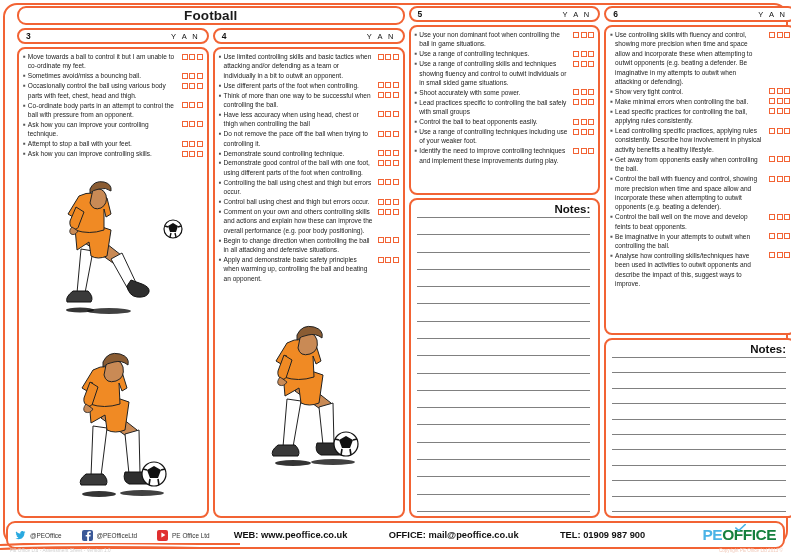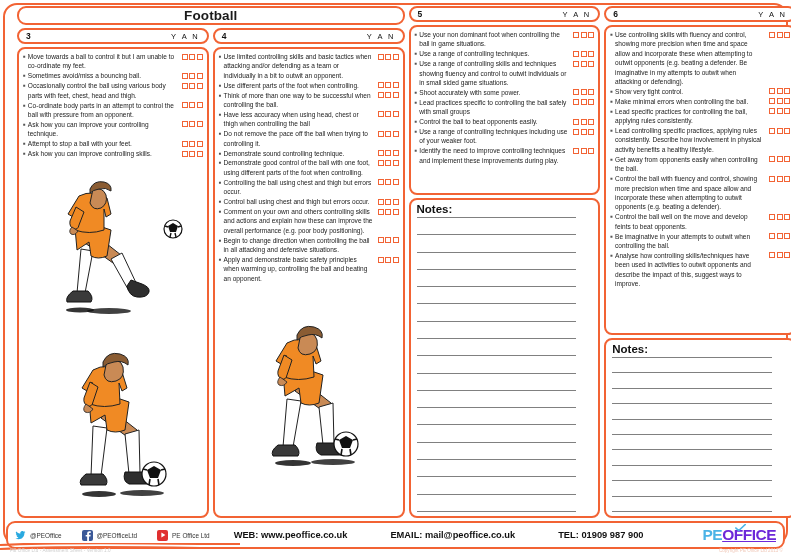--- a/index.html
+++ b/index.html
@@ -150,24 +150,25 @@
     justify-content: center;
     min-height: 0;
   }
   .figure-area svg { display: block; }
 
   
   .notes-box {
     border: 2px solid #F26334;
     border-radius: 8px;
     background: #fff;
-    padding: 3px 22px 4px 6px;
+    padding: 3px 8px 4px 6px;
     display: flex;
     flex-direction: column;
     overflow: hidden;
+    text-align: right;
   }
   .notes-title {
     font-size: 11.5px;
     font-weight: bold;
     color: #111;
     margin-bottom: 2px;
     flex: 0 0 auto;
   }
   .notes-lines {
     flex: 1 1 auto;
@@ -222,21 +223,21 @@
   .spacer { flex: 1 1 auto; }
 
   
   .logo {
     display: flex;
     align-items: center;
     position: relative;
     margin-left: 16px;
   }
   .logo .pe { font-size: 15.5px; font-weight: bold; color: #4BB3E6; letter-spacing: -0.5px;}
-  .logo .office { font-size: 15.5px; font-weight: bold; color: #6d28d9; letter-spacing: -0.5px; text-decoration: underline;}
+  .logo .office { font-size: 15.5px; font-weight: bold; color: #15803d; letter-spacing: -0.5px;}
   .logo .tick {
     position: absolute;
     top: -2px; left: 33px;
     width: 11px; height: 7px;
   }
 
   
   .caption {
     position: absolute;
     left: 10px; top: 548px;
@@ -809,21 +810,21 @@
       <span class="sq-icon yt">
         <svg width="8" height="8" viewBox="0 0 10 10">
             <polygon points="3,2 8,5 3,8" fill="#fff"></polygon>
           </svg>
       </span>
       <span class="social-label">PE Office Ltd</span>
     </div>
 
     <span class="footer-text" style="margin-left:4px">WEB: www.peoffice.co.uk</span>
     <span class="spacer"></span>
-    <span class="footer-text">EMAIL: mail@peoffice.co.uk</span>
+    <span class="footer-text">OFFICE: mail@peoffice.co.uk</span>
     <span class="spacer"></span>
     <span class="footer-text">TEL: 01909 987 900</span>
     <span class="spacer"></span>
 
     <div class="logo">
       <span class="pe">PE</span>
       <span class="office">OFFICE</span>
       <svg class="tick" viewBox="0 0 24 16">
         <path d="M1 9 L8 15 L23 1" stroke="#4BB3E6" stroke-width="3.5" fill="none" stroke-linecap="round"></path>
       </svg>

